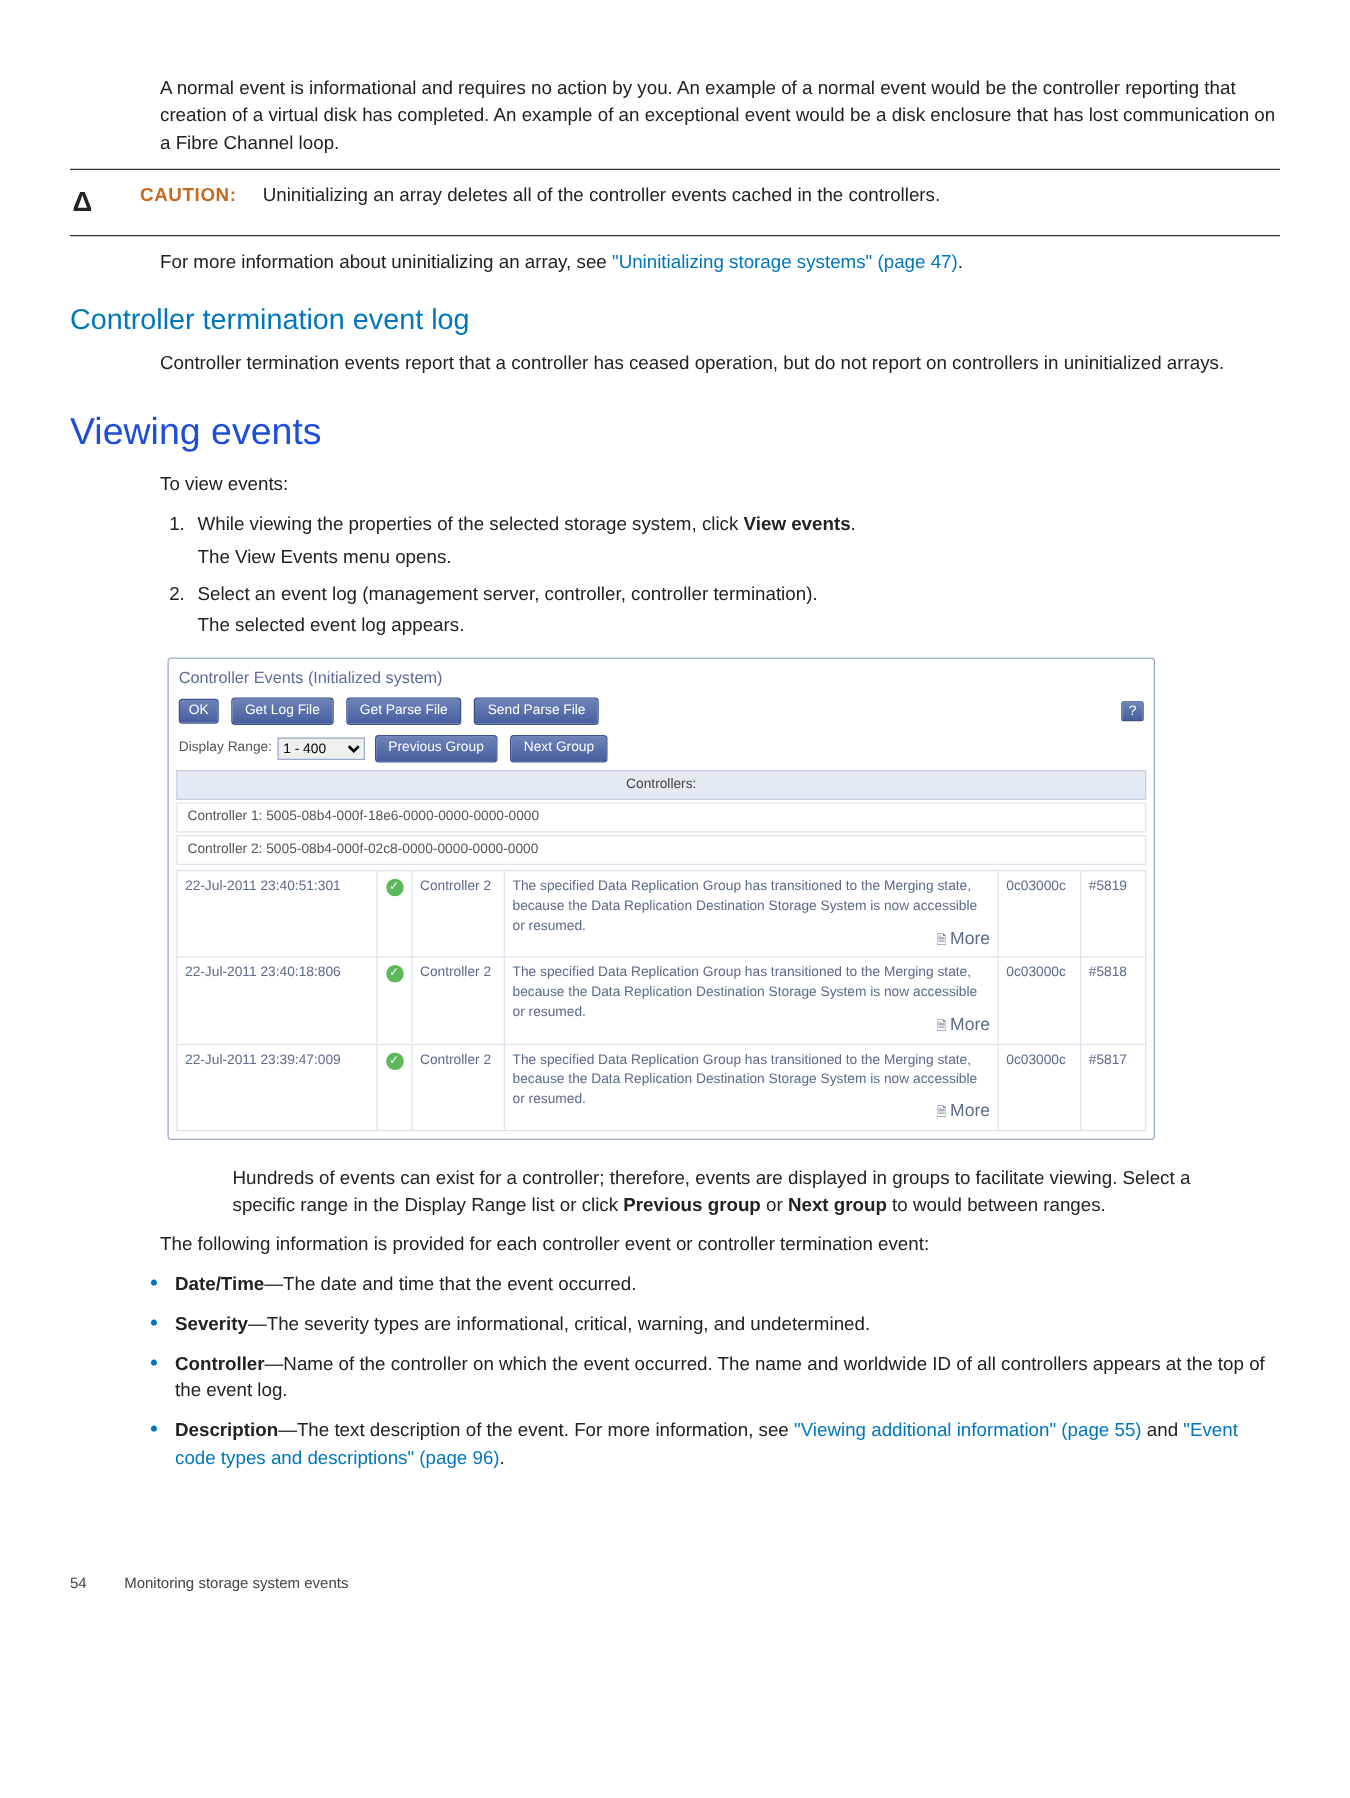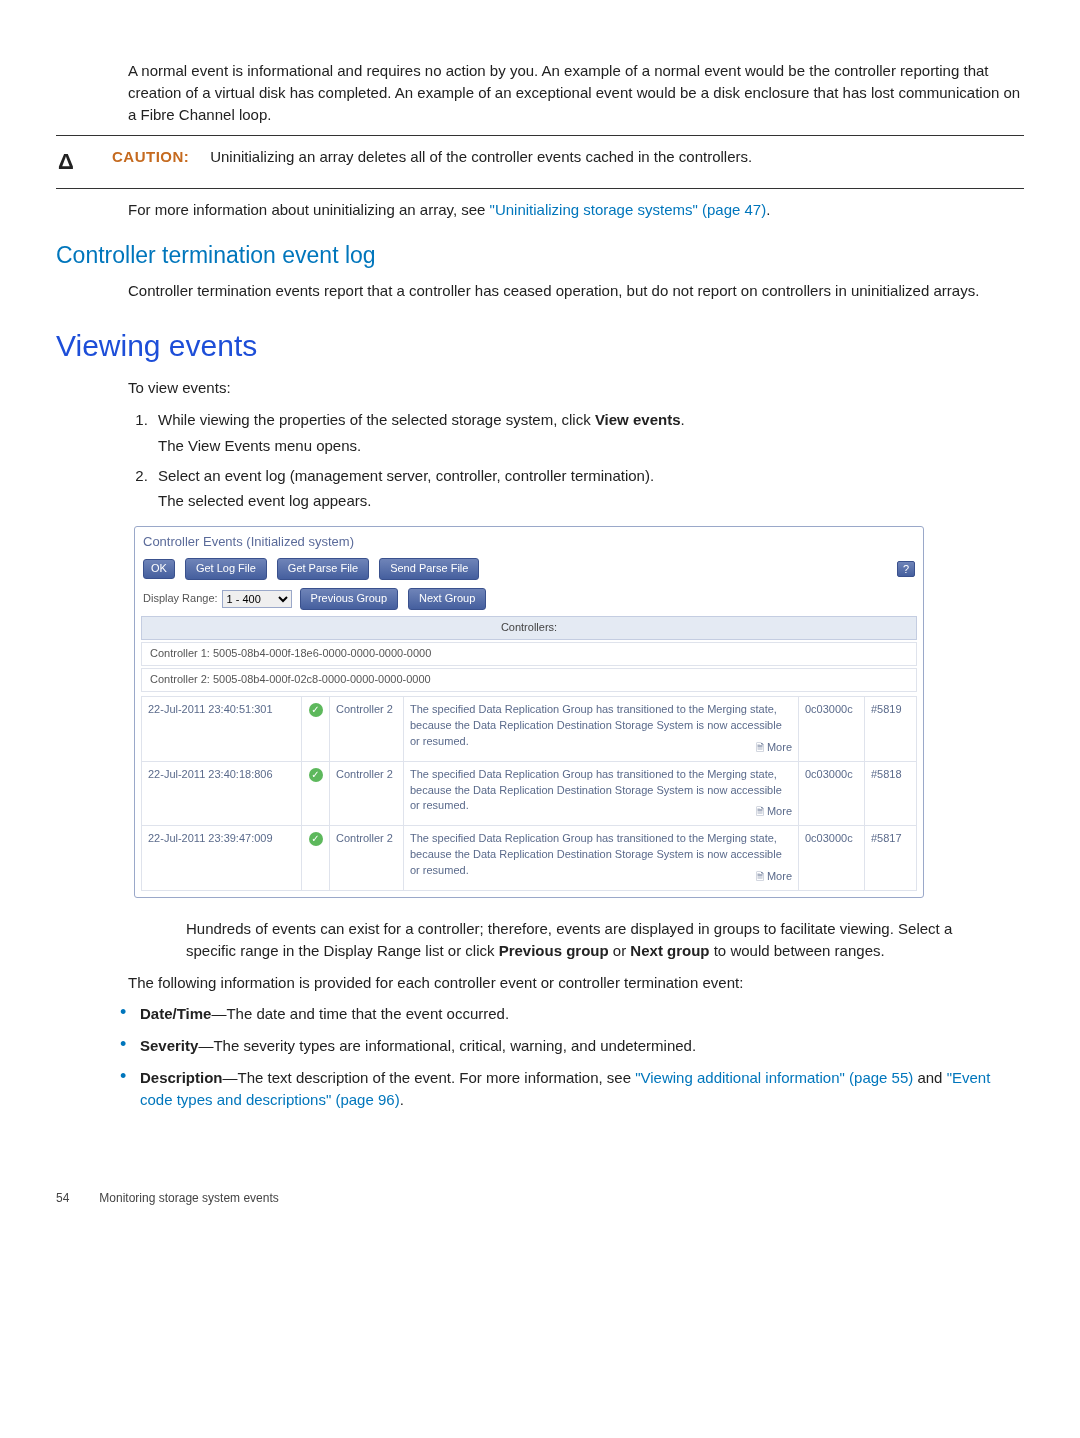--- a/index.html
+++ b/index.html
@@ -120,21 +120,21 @@
   }
   table.events td.datec { white-space: nowrap; width:160px; }
   table.events td.sev { width:28px; text-align:center; }
   table.events td.ctrl { width:74px; }
   table.events td.code { width:66px; }
   table.events td.seq { width:52px; }
   .sevok {
     display:inline-block; width:14px; height:14px; border-radius:50%;
     background:#5db85c; color:#fff; font-size:10px; line-height:14px; text-align:center;
   }
-  .more { color:#5a6a8b; float:right; font-size:11px; margin-top:6px;margin-left:48px; }
+  .more { color:#5a6a8b; float:right; font-size:14px; margin-top:6px;margin-left:48px; }
   .more::before { content:"🗎 "; font-size:10px; }
 
   ul.bullets { margin-left: 56px; list-style:none; }
   ul.bullets > li { position:relative; padding-left:28px; margin-bottom:10px; }
   ul.bullets > li::before {
     content:"•"; color:#0076bc; position:absolute; left:8px; font-size:18px; line-height:18px; top:0;
   }
   .footer { margin-top:80px; font-size:12px; color:#444; }
   .footer .pn { display:inline-block; width:40px; }
 </style>
@@ -229,20 +229,23 @@
 <p class="indent para">The following information is provided for each controller event or controller termination event:</p>
 
 <ul class="bullets">
   <li>
     <span class="bold">Date/Time</span><span>—The date and time that the event occurred.</span>
   </li>
   <li>
     <span class="bold">Severity</span><span>—The severity types are informational, critical, warning, and undetermined.</span>
   </li>
   <li>
+    <span class="bold">Controller</span><span>—Name of the controller on which the event occurred. The name and worldwide ID of all controllers appears at the top of the event log.</span>
+  </li>
+  <li>
     <span class="bold">Description</span><span>—The text description of the event. For more information, see </span><span class="link">"Viewing additional information" (page 55)</span><span> and </span><span class="link">"Event code types and descriptions" (page 96)</span><span>.</span>
   </li>
 </ul>
 
 <div class="footer">
   <span class="pn">54</span>
   <span>Monitoring storage system events</span>
 </div>
 
 </body></html>

